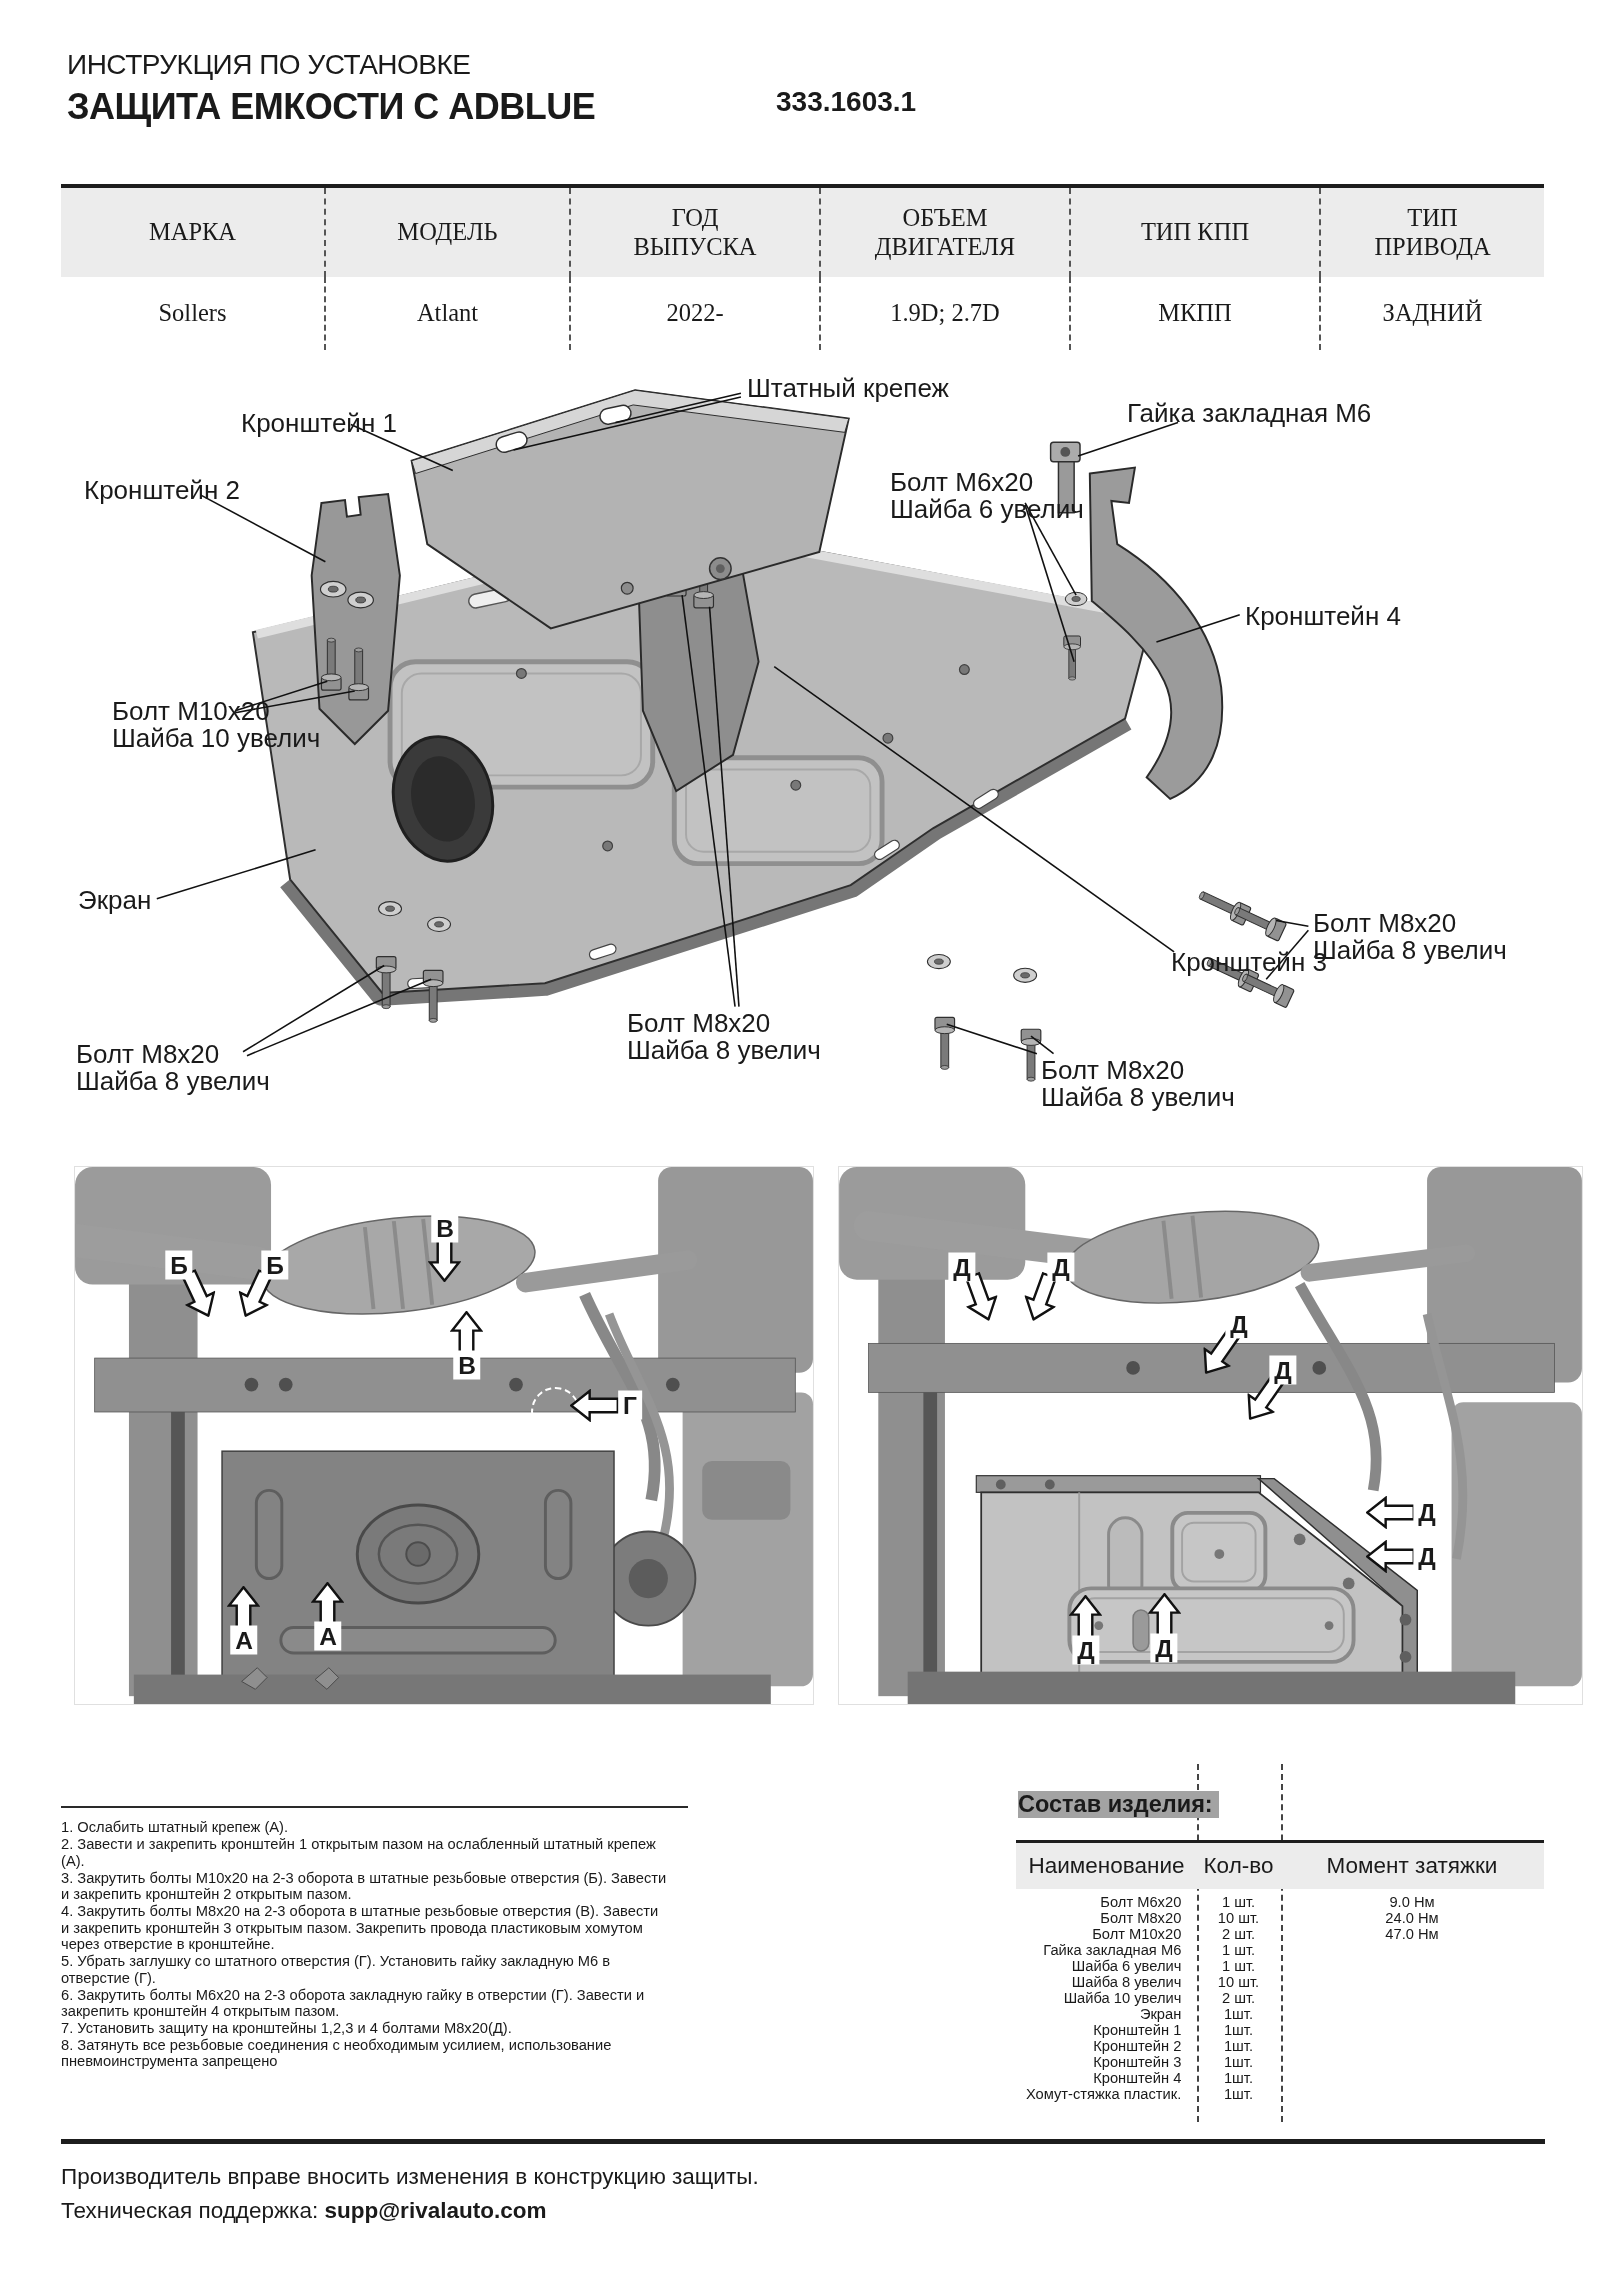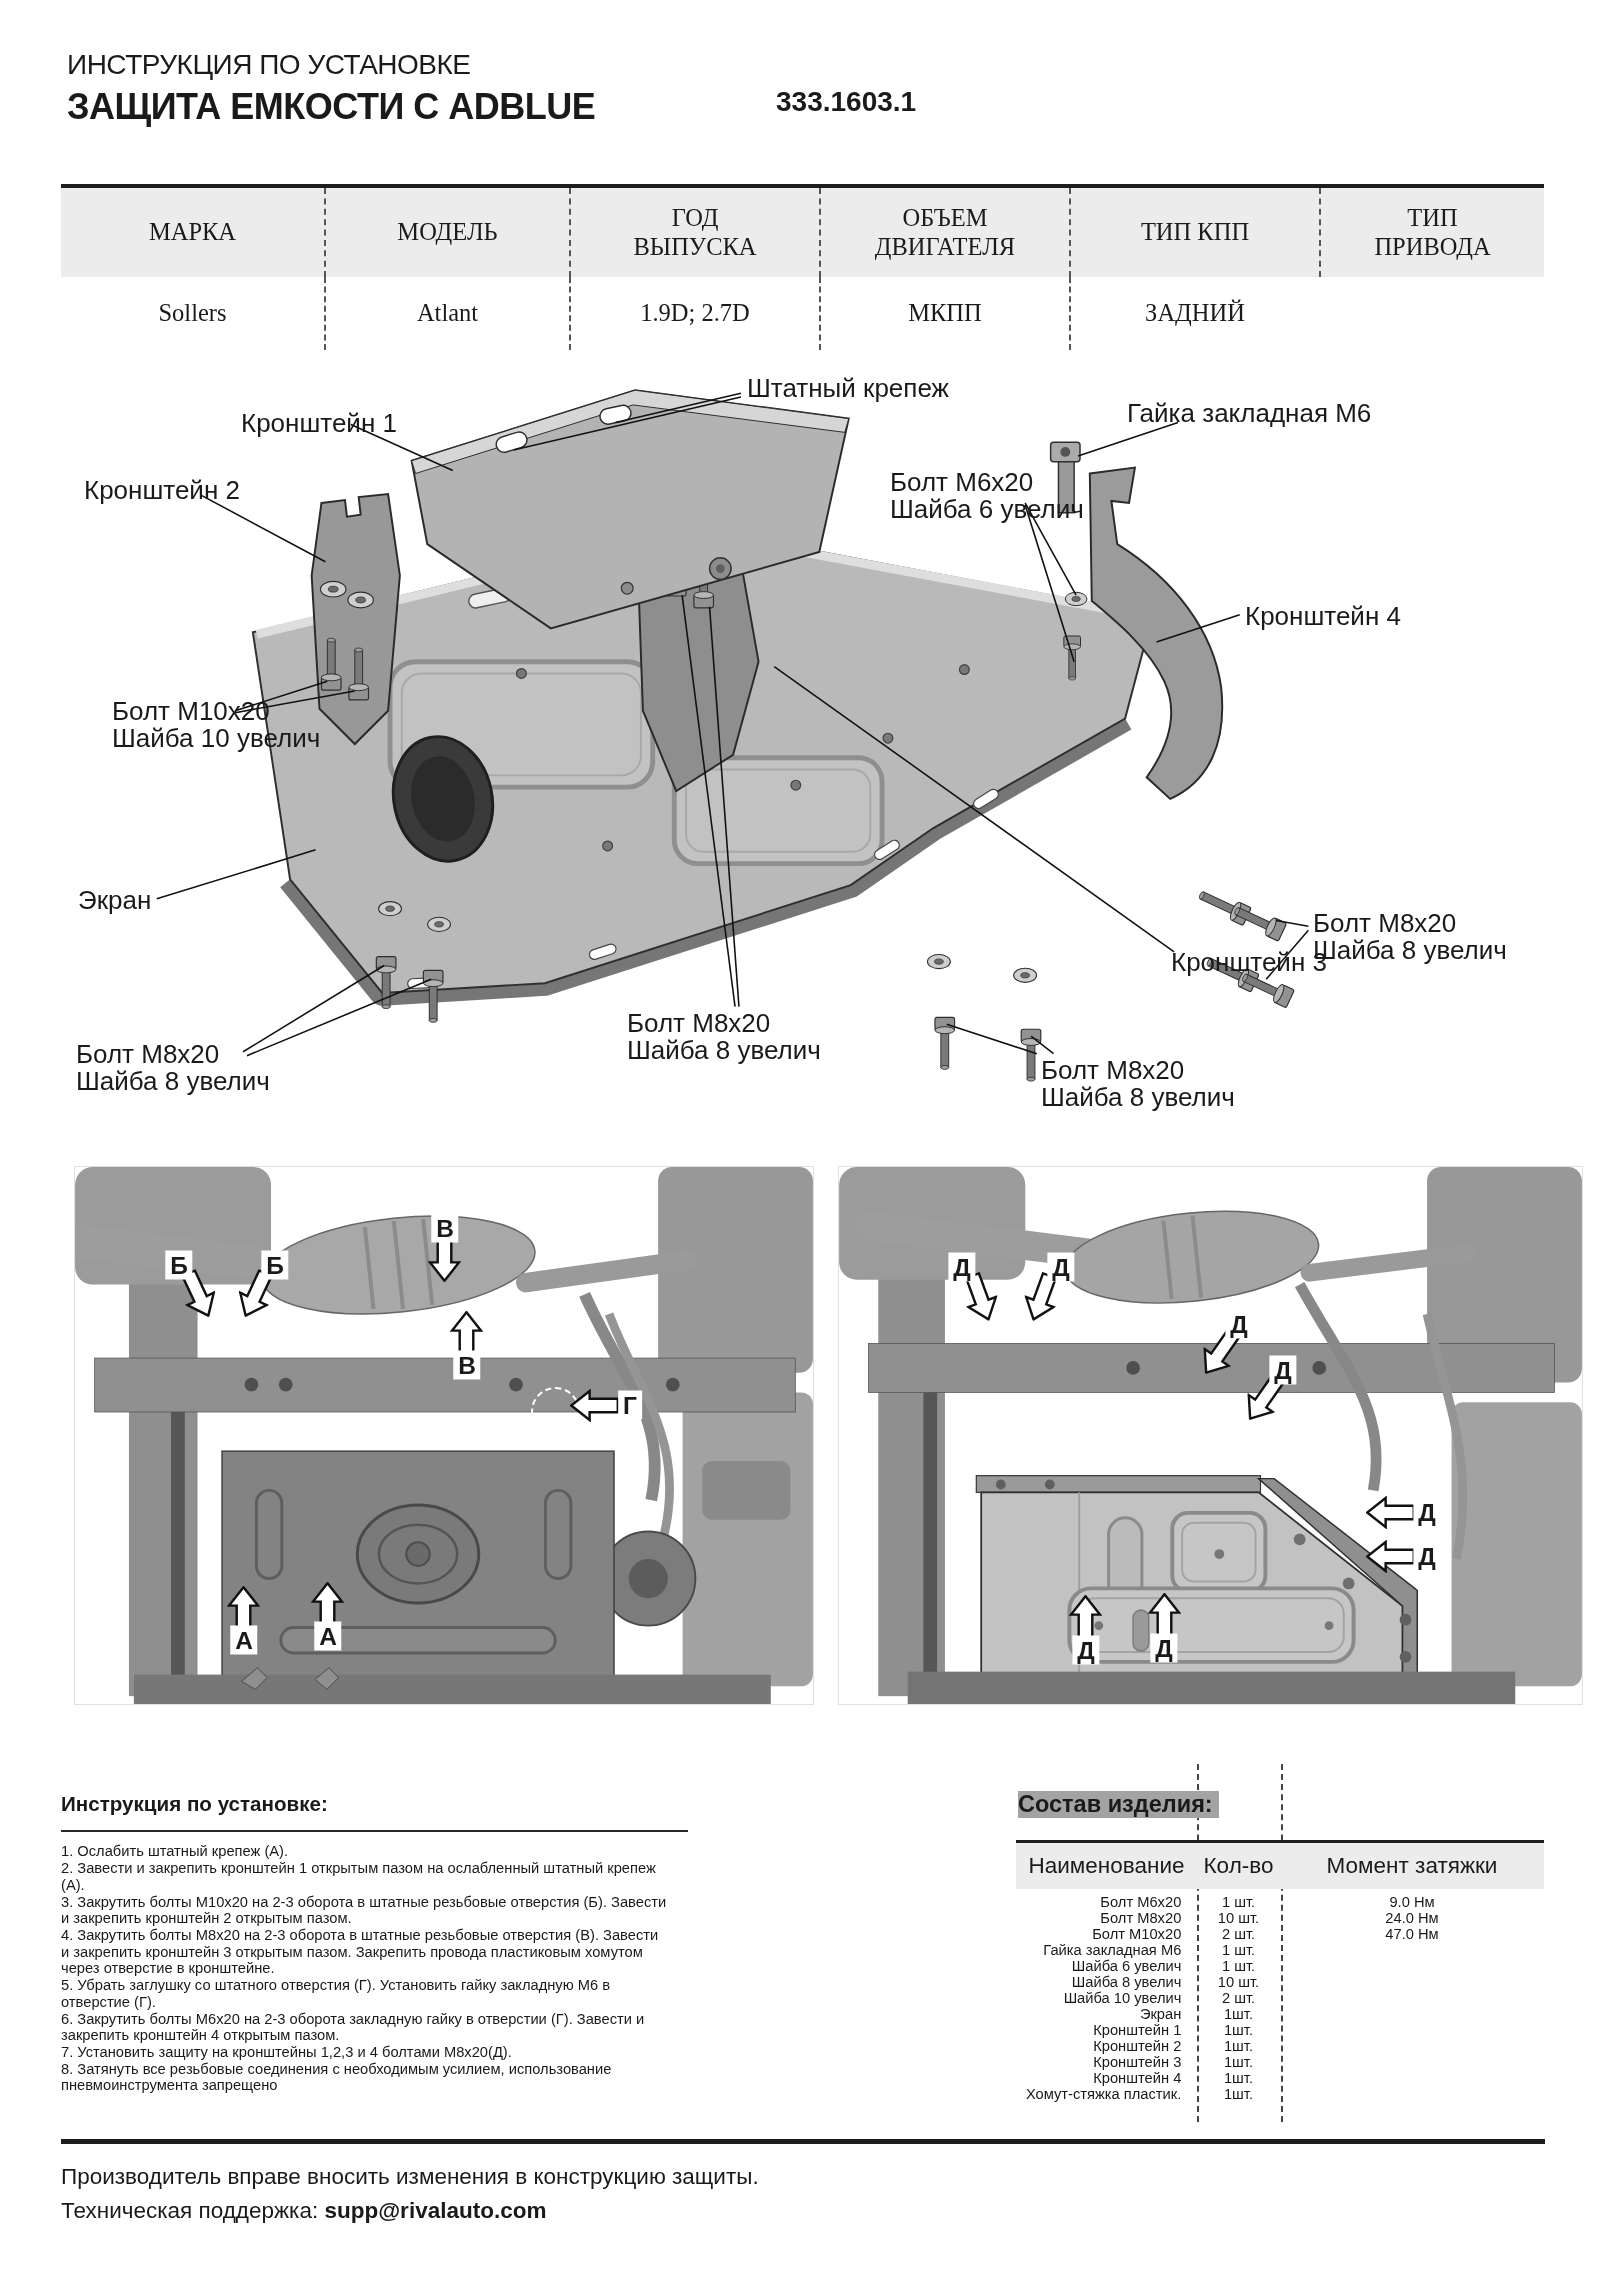--- a/index.html
+++ b/index.html
@@ -71,20 +71,21 @@
     <div class="vt-cell vt-h">МОДЕЛЬ</div>
     <div class="vt-cell vt-h">ГОД
 ВЫПУСКА</div>
     <div class="vt-cell vt-h">ОБЪЕМ
 ДВИГАТЕЛЯ</div>
     <div class="vt-cell vt-h">ТИП КПП</div>
     <div class="vt-cell vt-h">ТИП
 ПРИВОДА</div>
     <div class="vt-cell vt-d first">Sollers</div>
     <div class="vt-cell vt-d">Atlant</div>
+    <div class="vt-cell vt-d">2022-</div>
     <div class="vt-cell vt-d">1.9D; 2.7D</div>
     <div class="vt-cell vt-d">МКПП</div>
     <div class="vt-cell vt-d">ЗАДНИЙ</div>
   </div>
 
   <div class="diagram">
     <svg width="1621" height="892" viewBox="0 0 1654 910">
       <defs>
         <g id="bolt">
           <rect x="-4" y="-46" width="8" height="40" fill="#7a7a7a" stroke="#2f2f2f" stroke-width="1"></rect>
@@ -353,21 +354,20 @@
         <polygon points="0,-24 -15,-5 -7,-5 -7,24 7,24 7,-5 15,-5" fill="#fff" stroke="#111" stroke-width="2.5"></polygon>
       </svg>
     <span class="callout-letter" style="left:247px;top:483px">Д</span>
     <svg class="callout-arrow" style="left:309px;top:426px" viewBox="-17 -25 34 50">
         <polygon points="0,-24 -15,-5 -7,-5 -7,24 7,24 7,-5 15,-5" fill="#fff" stroke="#111" stroke-width="2.5"></polygon>
       </svg>
     <span class="callout-letter" style="left:325px;top:481px">Д</span>
   </div>
 
   <div class="instructions">
-    <h3>Инструкция по установке:</h3>
     <div class="rule"></div>
     <div class="step">1. Ослабить штатный крепеж (А).</div>
     <div class="step">2. Завести и закрепить кронштейн 1 открытым пазом на ослабленный штатный крепеж (А).</div>
     <div class="step">3. Закрутить болты М10х20 на 2-3 оборота в штатные резьбовые отверстия (Б). Завести и закрепить кронштейн 2 открытым пазом.</div>
     <div class="step">4. Закрутить болты М8х20 на 2-3 оборота в штатные резьбовые отверстия (В). Завести и закрепить кронштейн 3 открытым пазом. Закрепить провода пластиковым хомутом через отверстие в кронштейне.</div>
     <div class="step">5. Убрать заглушку со штатного отверстия (Г). Установить гайку закладную М6 в отверстие (Г).</div>
     <div class="step">6. Закрутить болты М6х20 на 2-3 оборота закладную гайку в отверстии (Г). Завести и закрепить кронштейн 4 открытым пазом.</div>
     <div class="step">7. Установить защиту на кронштейны 1,2,3 и 4 болтами М8х20(Д).</div>
     <div class="step">8. Затянуть все резьбовые соединения с необходимым усилием, использование пневмоинструмента запрещено</div>
   </div>

